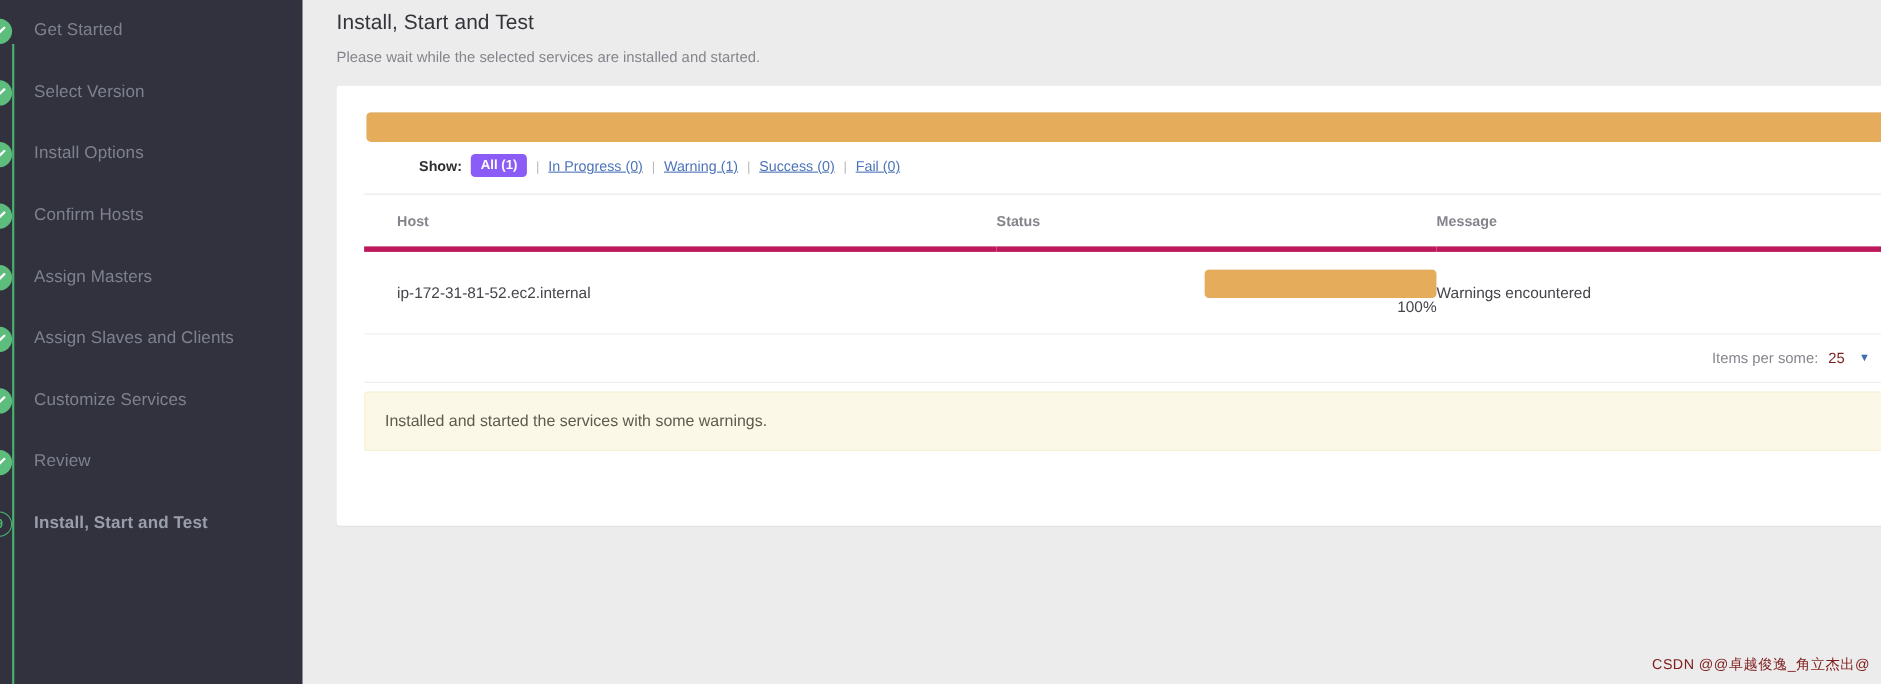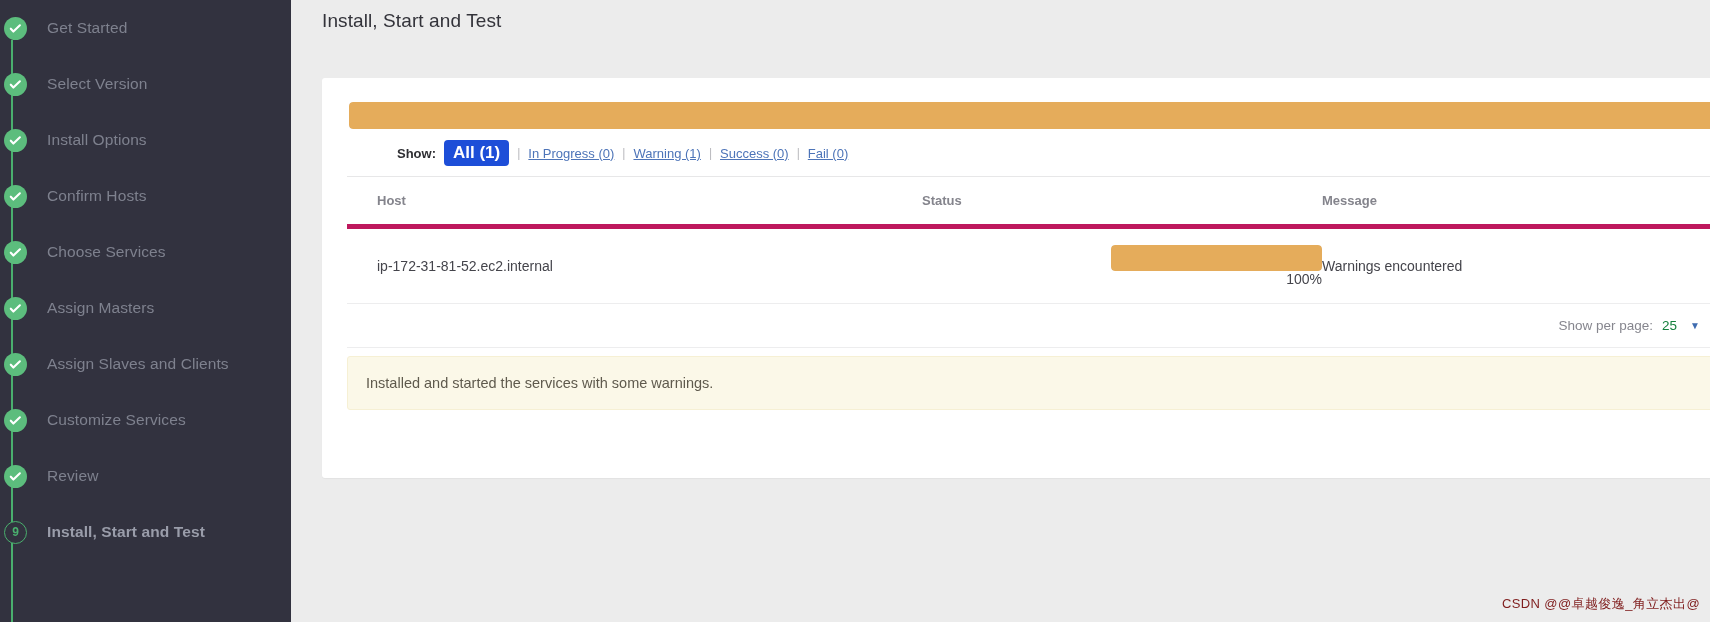--- a/index.html
+++ b/index.html
@@ -23,21 +23,20 @@
     background: #ececec;
   }
 
   
   .sidebar {
     width: 275px;
     min-width: 275px;
     background: #32323f;
     position: relative;
     overflow: hidden;
-    padding-left: 16px;
   }
   .wizard-track {
     position: absolute;
     left: 11px;
     top: 40px;
     bottom: 0;
     width: 2px;
     background: #4aaf6e;
   }
   .wizard-list {
@@ -150,26 +149,26 @@
     font-size: 13px;
     white-space: nowrap;
   }
   .filter-label {
     font-weight: 700;
     color: #2f2f33;
     margin-right: 8px;
     margin-left: 17px;
   }
   .filter-chip {
-    background: #1d4ed8;
+    background: #8b5cf6;
     color: #ffffff;
     font-weight: 700;
     border-radius: 4px;
     padding: 4px 9px 5px;
-    font-size: 17px;
+    font-size: 12px;
     line-height: 1;
   }
   .filter-sep {
     color: #b9b9bd;
     margin: 0 8px;
     font-size: 12px;
   }
   .filter-link {
     color: #4d74b8;
     text-decoration: underline;
@@ -241,21 +240,21 @@
   .pager {
     display: flex;
     justify-content: flex-end;
     align-items: center;
     font-size: 13.5px;
     color: #86868e;
     padding: 14px 30px 14px 0;
     border-bottom: 1px solid #ededee;
   }
   .pager-value {
-    color: #15803d;
+    color: #7f1d1d;
     margin-left: 9px;
     cursor: pointer;
   }
   .pager-caret {
     color: #3f6cb0;
     margin-left: 13px;
     font-size: 10px;
     cursor: pointer;
   }
 
@@ -330,28 +329,20 @@
             </svg>
           </span>
           <span class="wizard-label">Confirm Hosts</span>
         </li>
         <li class="wizard-item">
           <span class="wizard-bullet">
             <svg width="13" height="13" viewBox="0 0 16 16">
               <path d="M2.2 8.3l3.2 3.4L13.4 4" stroke="#ffffff" stroke-width="2.6" fill="none" stroke-linecap="round" stroke-linejoin="round"></path>
             </svg>
           </span>
-          <span class="wizard-label">Choose Services</span>
-        </li>
-        <li class="wizard-item">
-          <span class="wizard-bullet">
-            <svg width="13" height="13" viewBox="0 0 16 16">
-              <path d="M2.2 8.3l3.2 3.4L13.4 4" stroke="#ffffff" stroke-width="2.6" fill="none" stroke-linecap="round" stroke-linejoin="round"></path>
-            </svg>
-          </span>
           <span class="wizard-label">Assign Masters</span>
         </li>
         <li class="wizard-item">
           <span class="wizard-bullet">
             <svg width="13" height="13" viewBox="0 0 16 16">
               <path d="M2.2 8.3l3.2 3.4L13.4 4" stroke="#ffffff" stroke-width="2.6" fill="none" stroke-linecap="round" stroke-linejoin="round"></path>
             </svg>
           </span>
           <span class="wizard-label">Assign Slaves and Clients</span>
         </li>
@@ -374,20 +365,21 @@
         <li class="wizard-item active">
           <span class="wizard-bullet current">9</span>
           <span class="wizard-label">Install, Start and Test</span>
         </li>
       </ul>
   </nav>
 
   <main class="content">
 
     <h1 class="page-title">Install, Start and Test</h1>
+    <p class="page-subtitle">Please wait while the selected services are installed and started.</p>
 
     <section class="panel">
 
       <div class="overall-progress">
         <div class="fill" id="overall-fill" style="width: 100%; background: rgb(229, 172, 91);"></div>
       </div>
 
       <div class="filter-row">
         <span class="filter-label">Show:</span>
         <span id="filter-options" style="display:flex;align-items:center;">
@@ -423,21 +415,21 @@
                     </div>
                     <span class="row-pct">100%</span>
                   </div>
                 </td>
                 <td>Warnings encountered</td>
               </tr>
             </tbody>
         </table>
 
         <div class="pager">
-          <span>Show per page:</span>
+          <span>Items per some:</span>
           <span class="pager-value">25</span>
           <span class="pager-caret">▼</span>
         </div>
       </div>
 
       <div class="alert">
         <span class="alert-text">Installed and started the services with some warnings.</span>
       </div>
 
     </section>

